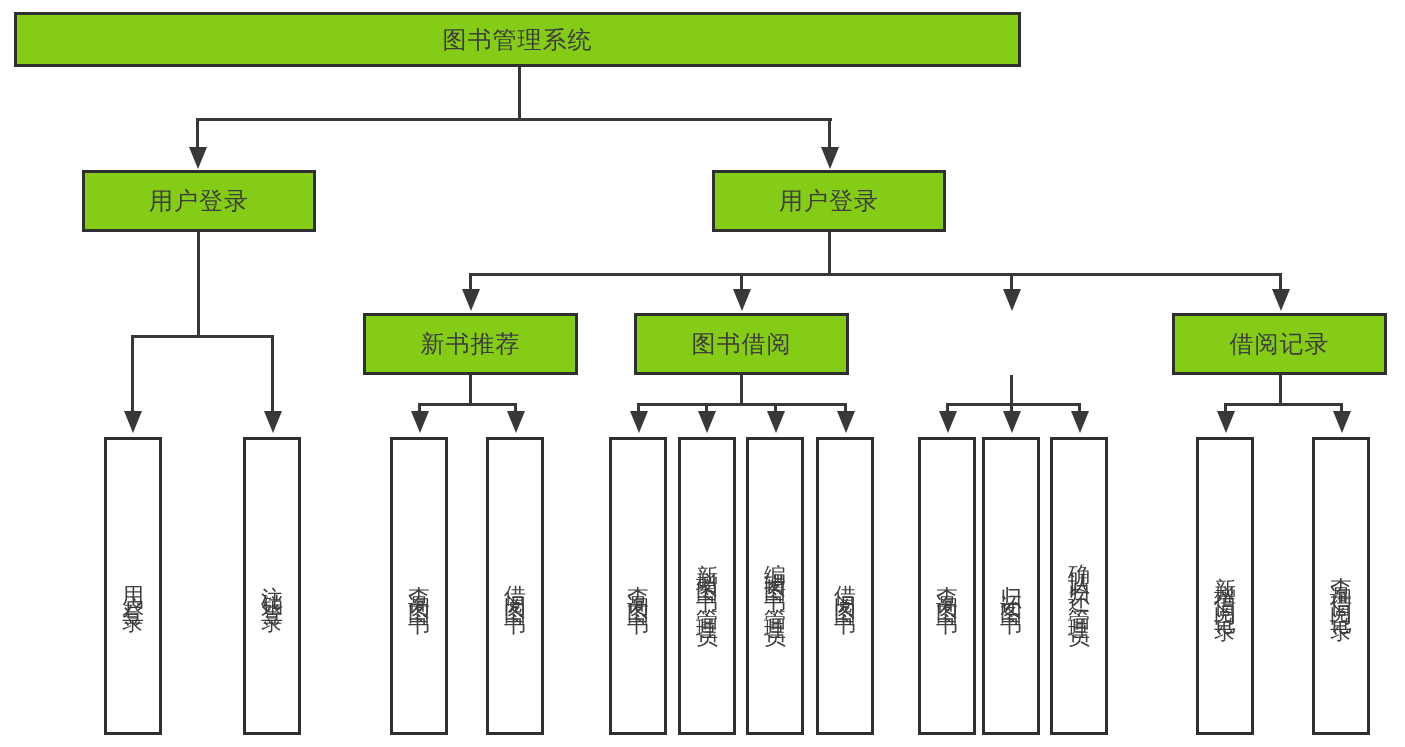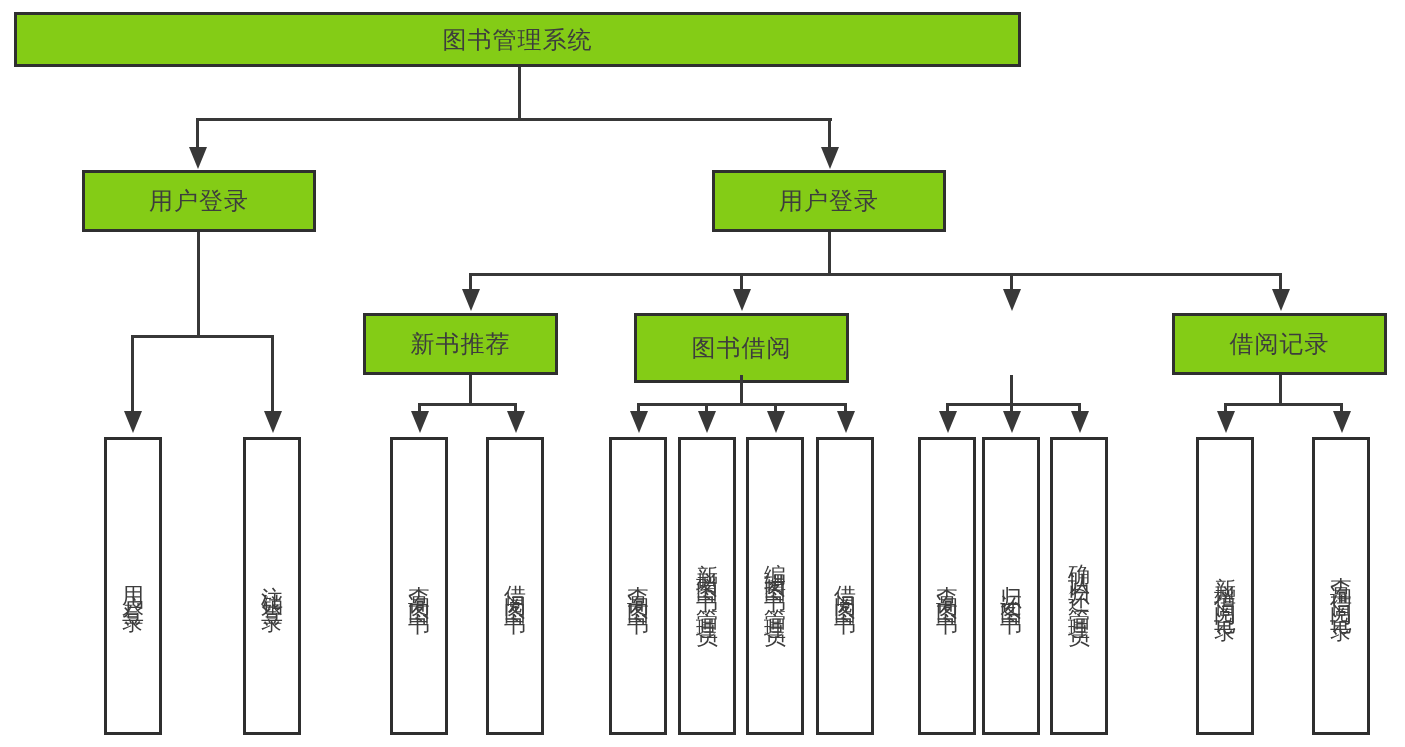--- a/index.html
+++ b/index.html
@@ -90,22 +90,22 @@
   <div class="hline" style="left:469px;top:273px;width:813px;"></div>
   <div class="vline" style="left:469px;top:273px;height:18px;"></div>
   <div class="arrow" style="left:462px;top:289px;"></div>
   <div class="vline" style="left:740px;top:273px;height:18px;"></div>
   <div class="arrow" style="left:733px;top:289px;"></div>
   <div class="vline" style="left:1010px;top:273px;height:18px;"></div>
   <div class="arrow" style="left:1003px;top:289px;"></div>
   <div class="vline" style="left:1279px;top:273px;height:18px;"></div>
   <div class="arrow" style="left:1272px;top:289px;"></div>
 
-  <div class="box" style="left:363px;top:313px;width:195px;height:62px;">新书推荐</div>
-  <div class="box" style="left:634px;top:313px;width:215px;height:70px;">图书借阅</div>
+  <div class="box" style="left:363px;top:313px;width:215px;height:62px;">新书推荐</div>
+  <div class="box" style="left:634px;top:313px;width:215px;height:62px;">图书借阅</div>
   <div class="box" style="left:1172px;top:313px;width:215px;height:62px;">借阅记录</div>
 
   <div class="vline" style="left:469px;top:375px;height:30px;"></div>
   <div class="hline" style="left:418px;top:403px;width:99px;"></div>
   <div class="vline" style="left:418px;top:403px;height:10px;"></div>
   <div class="arrow" style="left:411px;top:411px;"></div>
   <div class="vline" style="left:514px;top:403px;height:10px;"></div>
   <div class="arrow" style="left:507px;top:411px;"></div>
 
   <div class="vline" style="left:740px;top:375px;height:30px;"></div>

